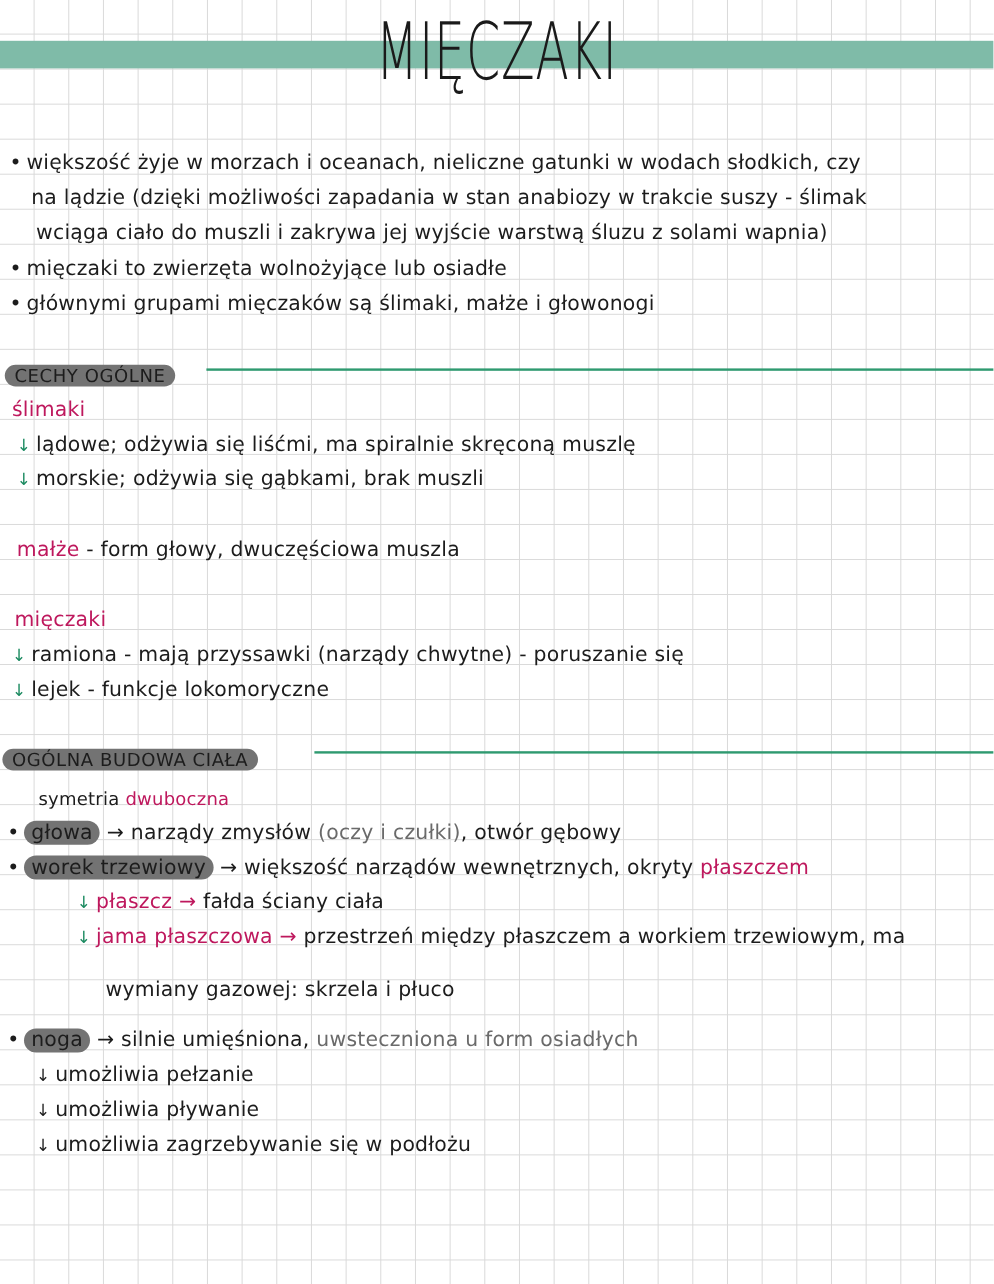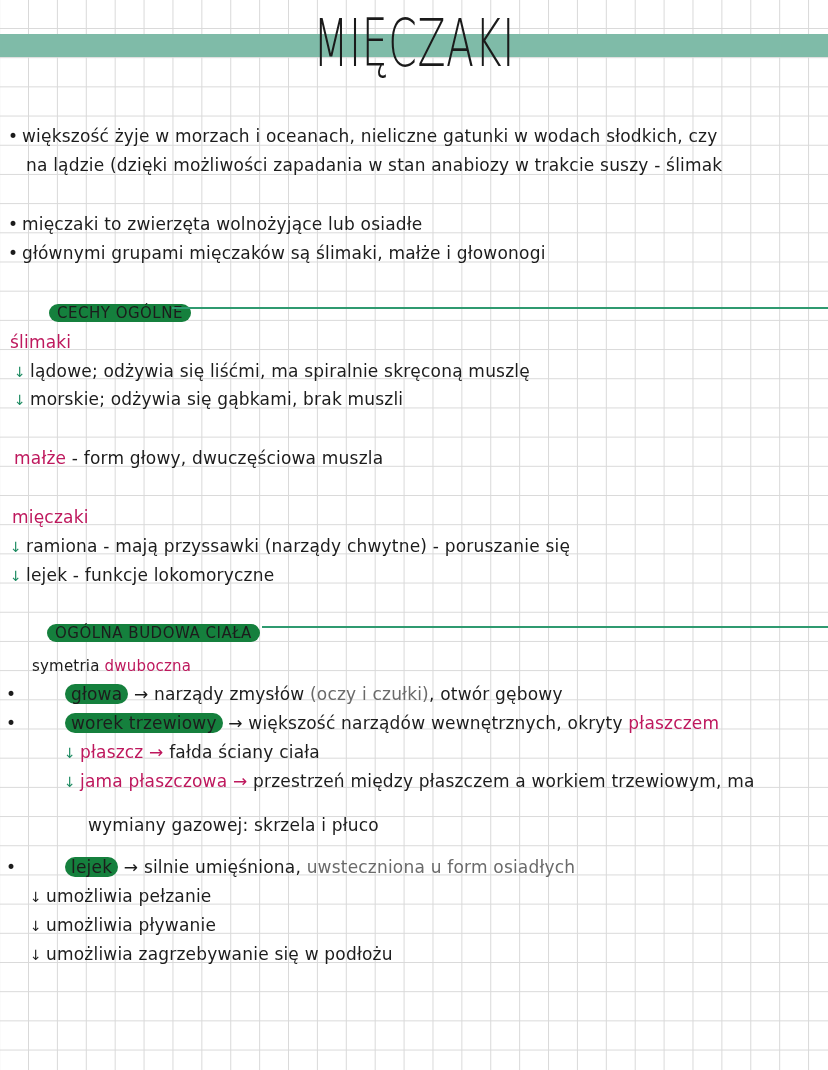--- a/index.html
+++ b/index.html
@@ -27,39 +27,40 @@
   .hw {
     font-family:"DejaVu Sans", sans-serif;
     font-size:17px; line-height:29px; white-space:nowrap;
     letter-spacing:0.2px;
   }
   .green { color:#be185d; }
   .gray { color:#6a6a6a; }
   .bullet { display:inline-block; width:14px; }
   .arrow { display:inline-block; width:16px; font-size:14px; }
   .hl {
-    background:#15803d; border-radius:10px; padding:0 6px;margin-left:45px;
+    background:#737373; border-radius:10px; padding:0 6px;
   }
   .section-title {
     font-family:"DejaVu Sans", sans-serif; font-size:15px; letter-spacing:0.5px;
     line-height:22px; font-weight:400; text-transform:uppercase;
   }
   .section-title span.hl { padding:0 8px; border-radius:10px; }
   .rule { height:2px; background:#2f9a70; }
   .green-arrow { color:#1b8a60; }
 </style>
 </head>
 <body>
 
 <div class="abs title-band"></div>
 <div class="abs title">MIĘCZAKI</div>
 
 <div class="abs hw" style="left:8px; top:122px;">
   <div><span class="bullet">•</span><span>większość żyje w morzach i oceanach, nieliczne gatunki w wodach słodkich, czy</span></div>
   <div style="padding-left:18px;"><span>na lądzie (dzięki możliwości zapadania w stan anabiozy w trakcie suszy - ślimak</span></div>
+  <div style="padding-left:22px;"><span>wciąga ciało do muszli i zakrywa jej wyjście warstwą śluzu z solami wapnia)</span></div>
 </div>
 <div class="abs hw" style="left:8px; top:210px;">
   <span class="bullet">•</span><span>mięczaki to zwierzęta wolnożyjące lub osiadłe</span>
 </div>
 <div class="abs hw" style="left:8px; top:239px;">
   <span class="bullet">•</span><span>głównymi grupami mięczaków są ślimaki, małże i głowonogi</span>
 </div>
 
 <div class="abs section-title" style="left:4px; top:302px;">
   <span class="hl">CECHY OGÓLNE</span>
@@ -120,21 +121,21 @@
 <div class="abs hw" style="left:64px; top:767px;">
   <div>
     <span class="arrow green-arrow">↓</span><span class="green">jama płaszczowa</span>
     <span class="green">→</span>
     <span>przestrzeń między płaszczem a workiem trzewiowym, ma</span>
   </div>
   <div style="padding-left:24px;margin-top:14px;"><span>wymiany gazowej: skrzela i płuco</span></div>
 </div>
 
 <div class="abs hw" style="left:6px; top:853px;">
-  <span class="bullet">•</span><span class="hl">lejek</span>
+  <span class="bullet">•</span><span class="hl">noga</span>
   <span>→</span>
   <span>silnie umięśniona,</span>
   <span class="gray">uwsteczniona u form osiadłych</span>
 </div>
 <div class="abs hw" style="left:30px; top:882px;">
   <span class="arrow">↓</span><span>umożliwia pełzanie</span>
 </div>
 <div class="abs hw" style="left:30px; top:911px;">
   <span class="arrow">↓</span><span>umożliwia pływanie</span>
 </div>

